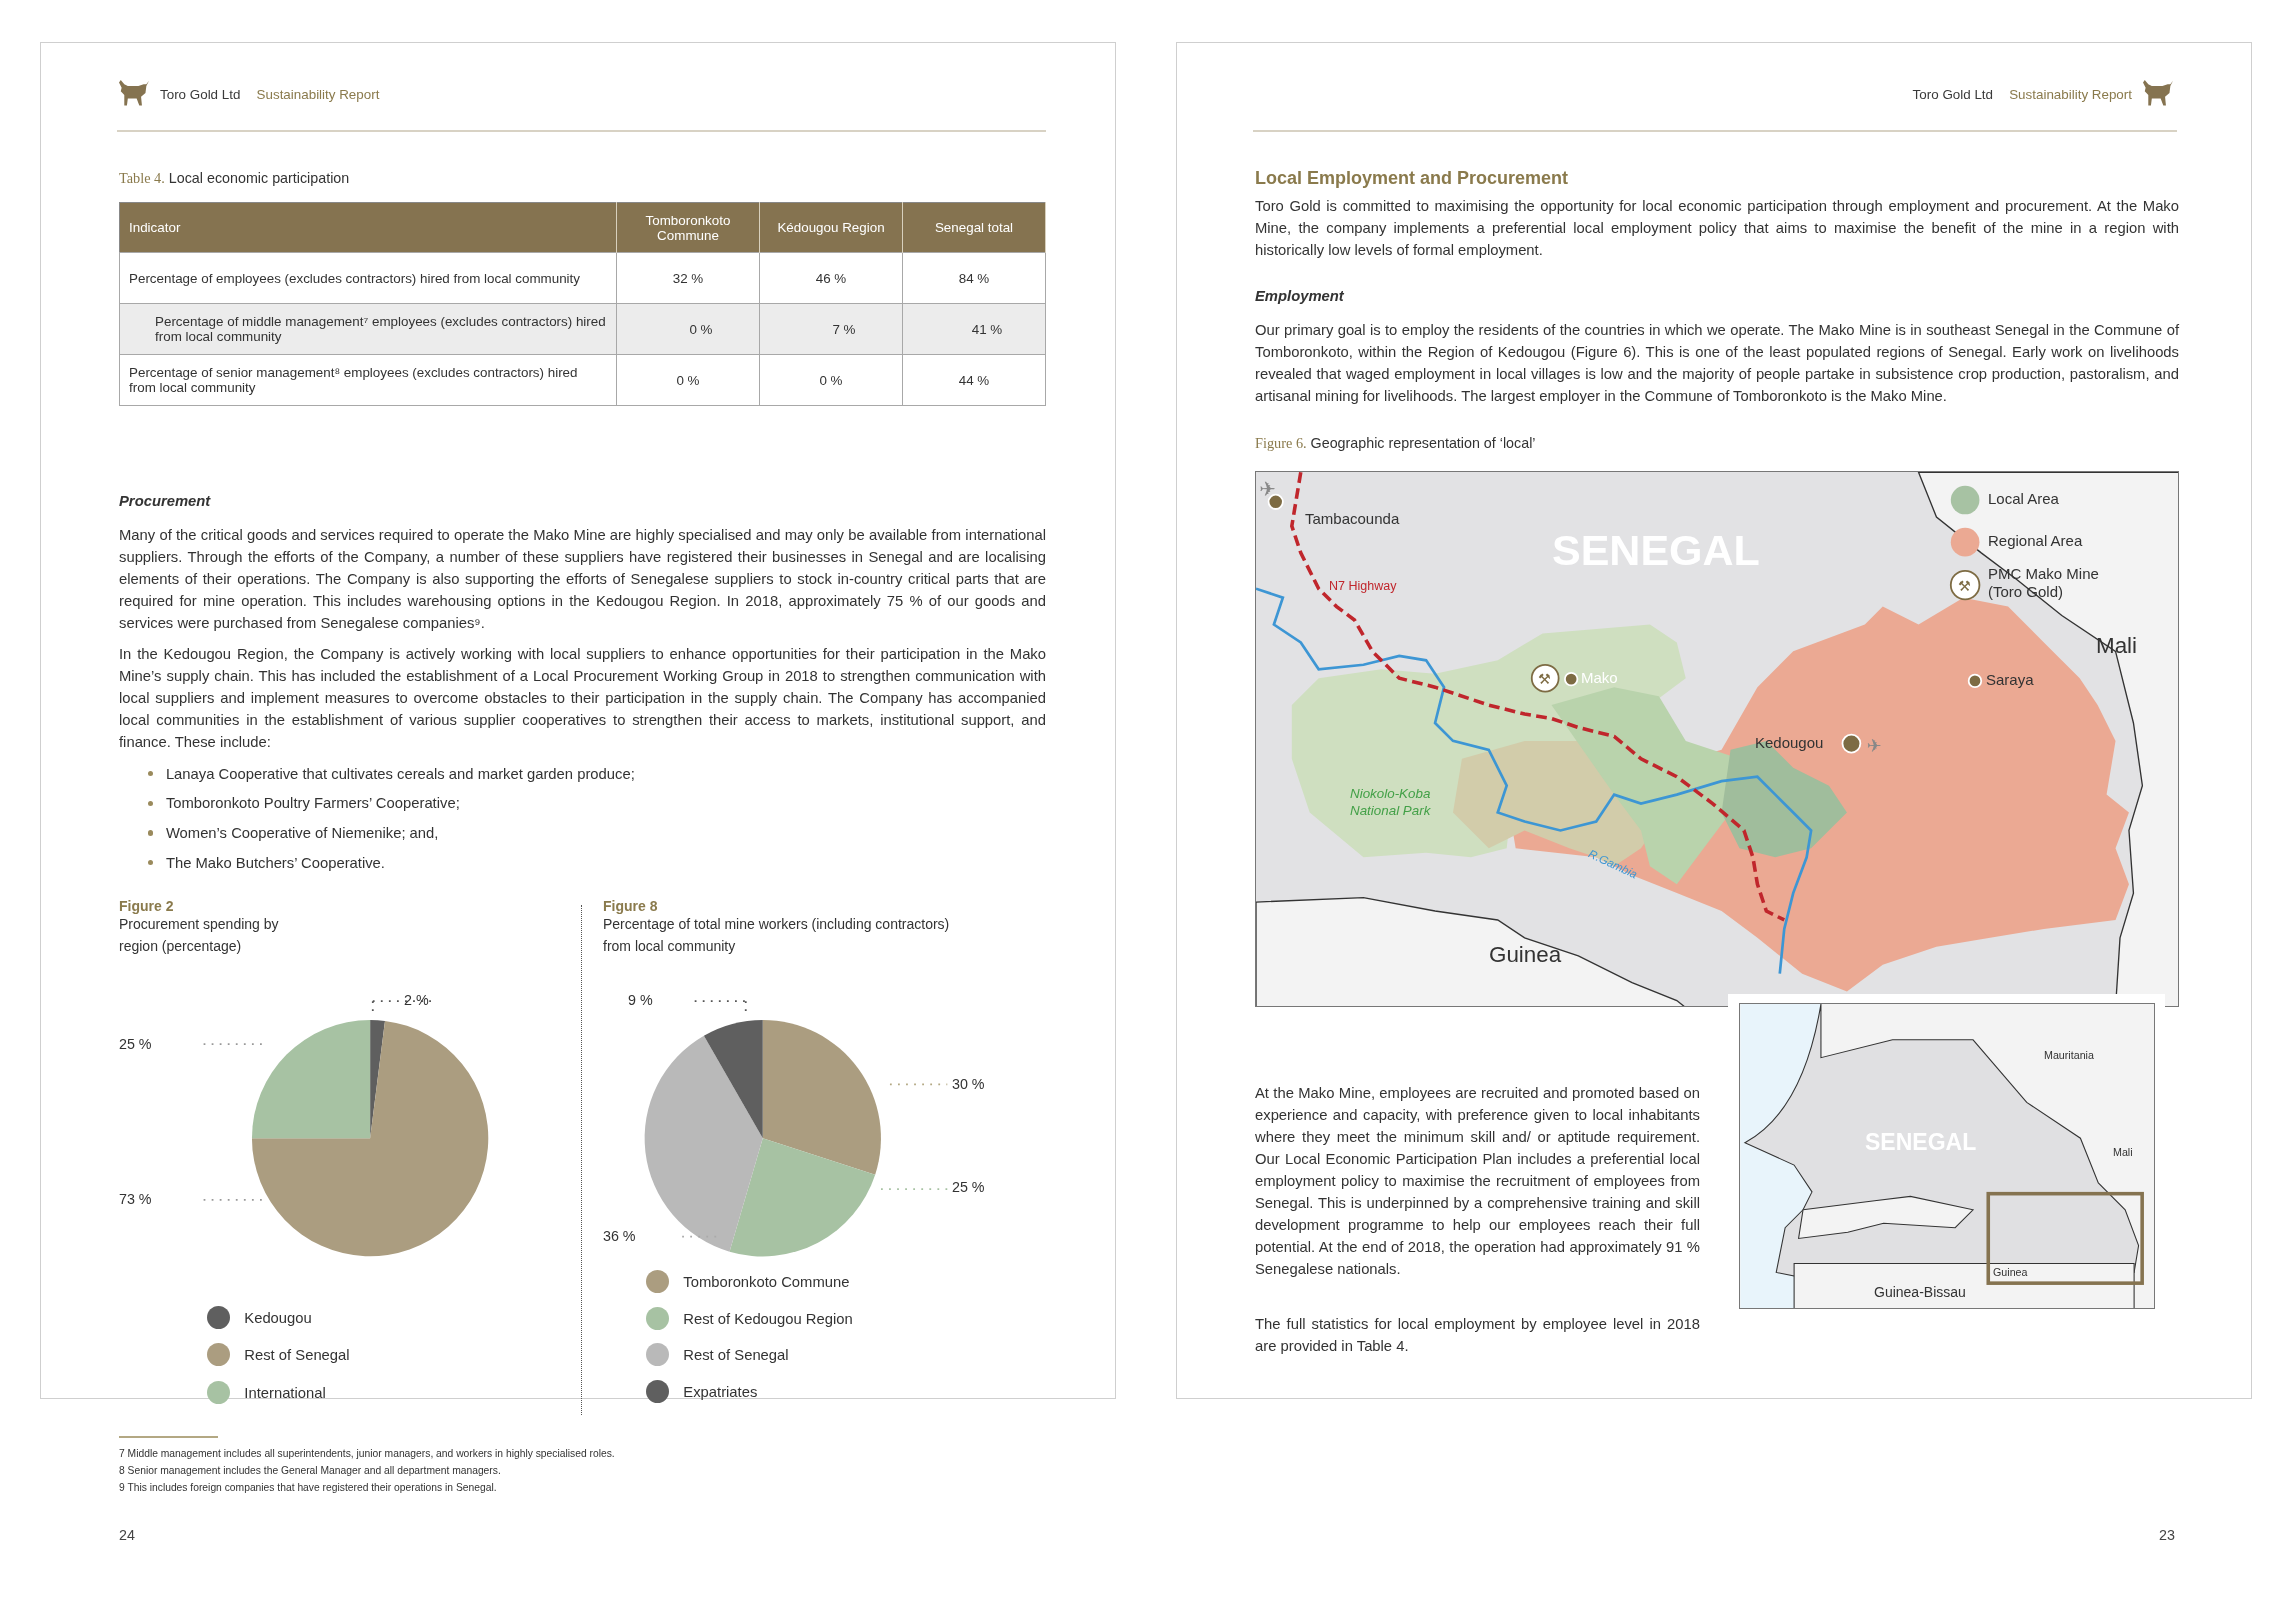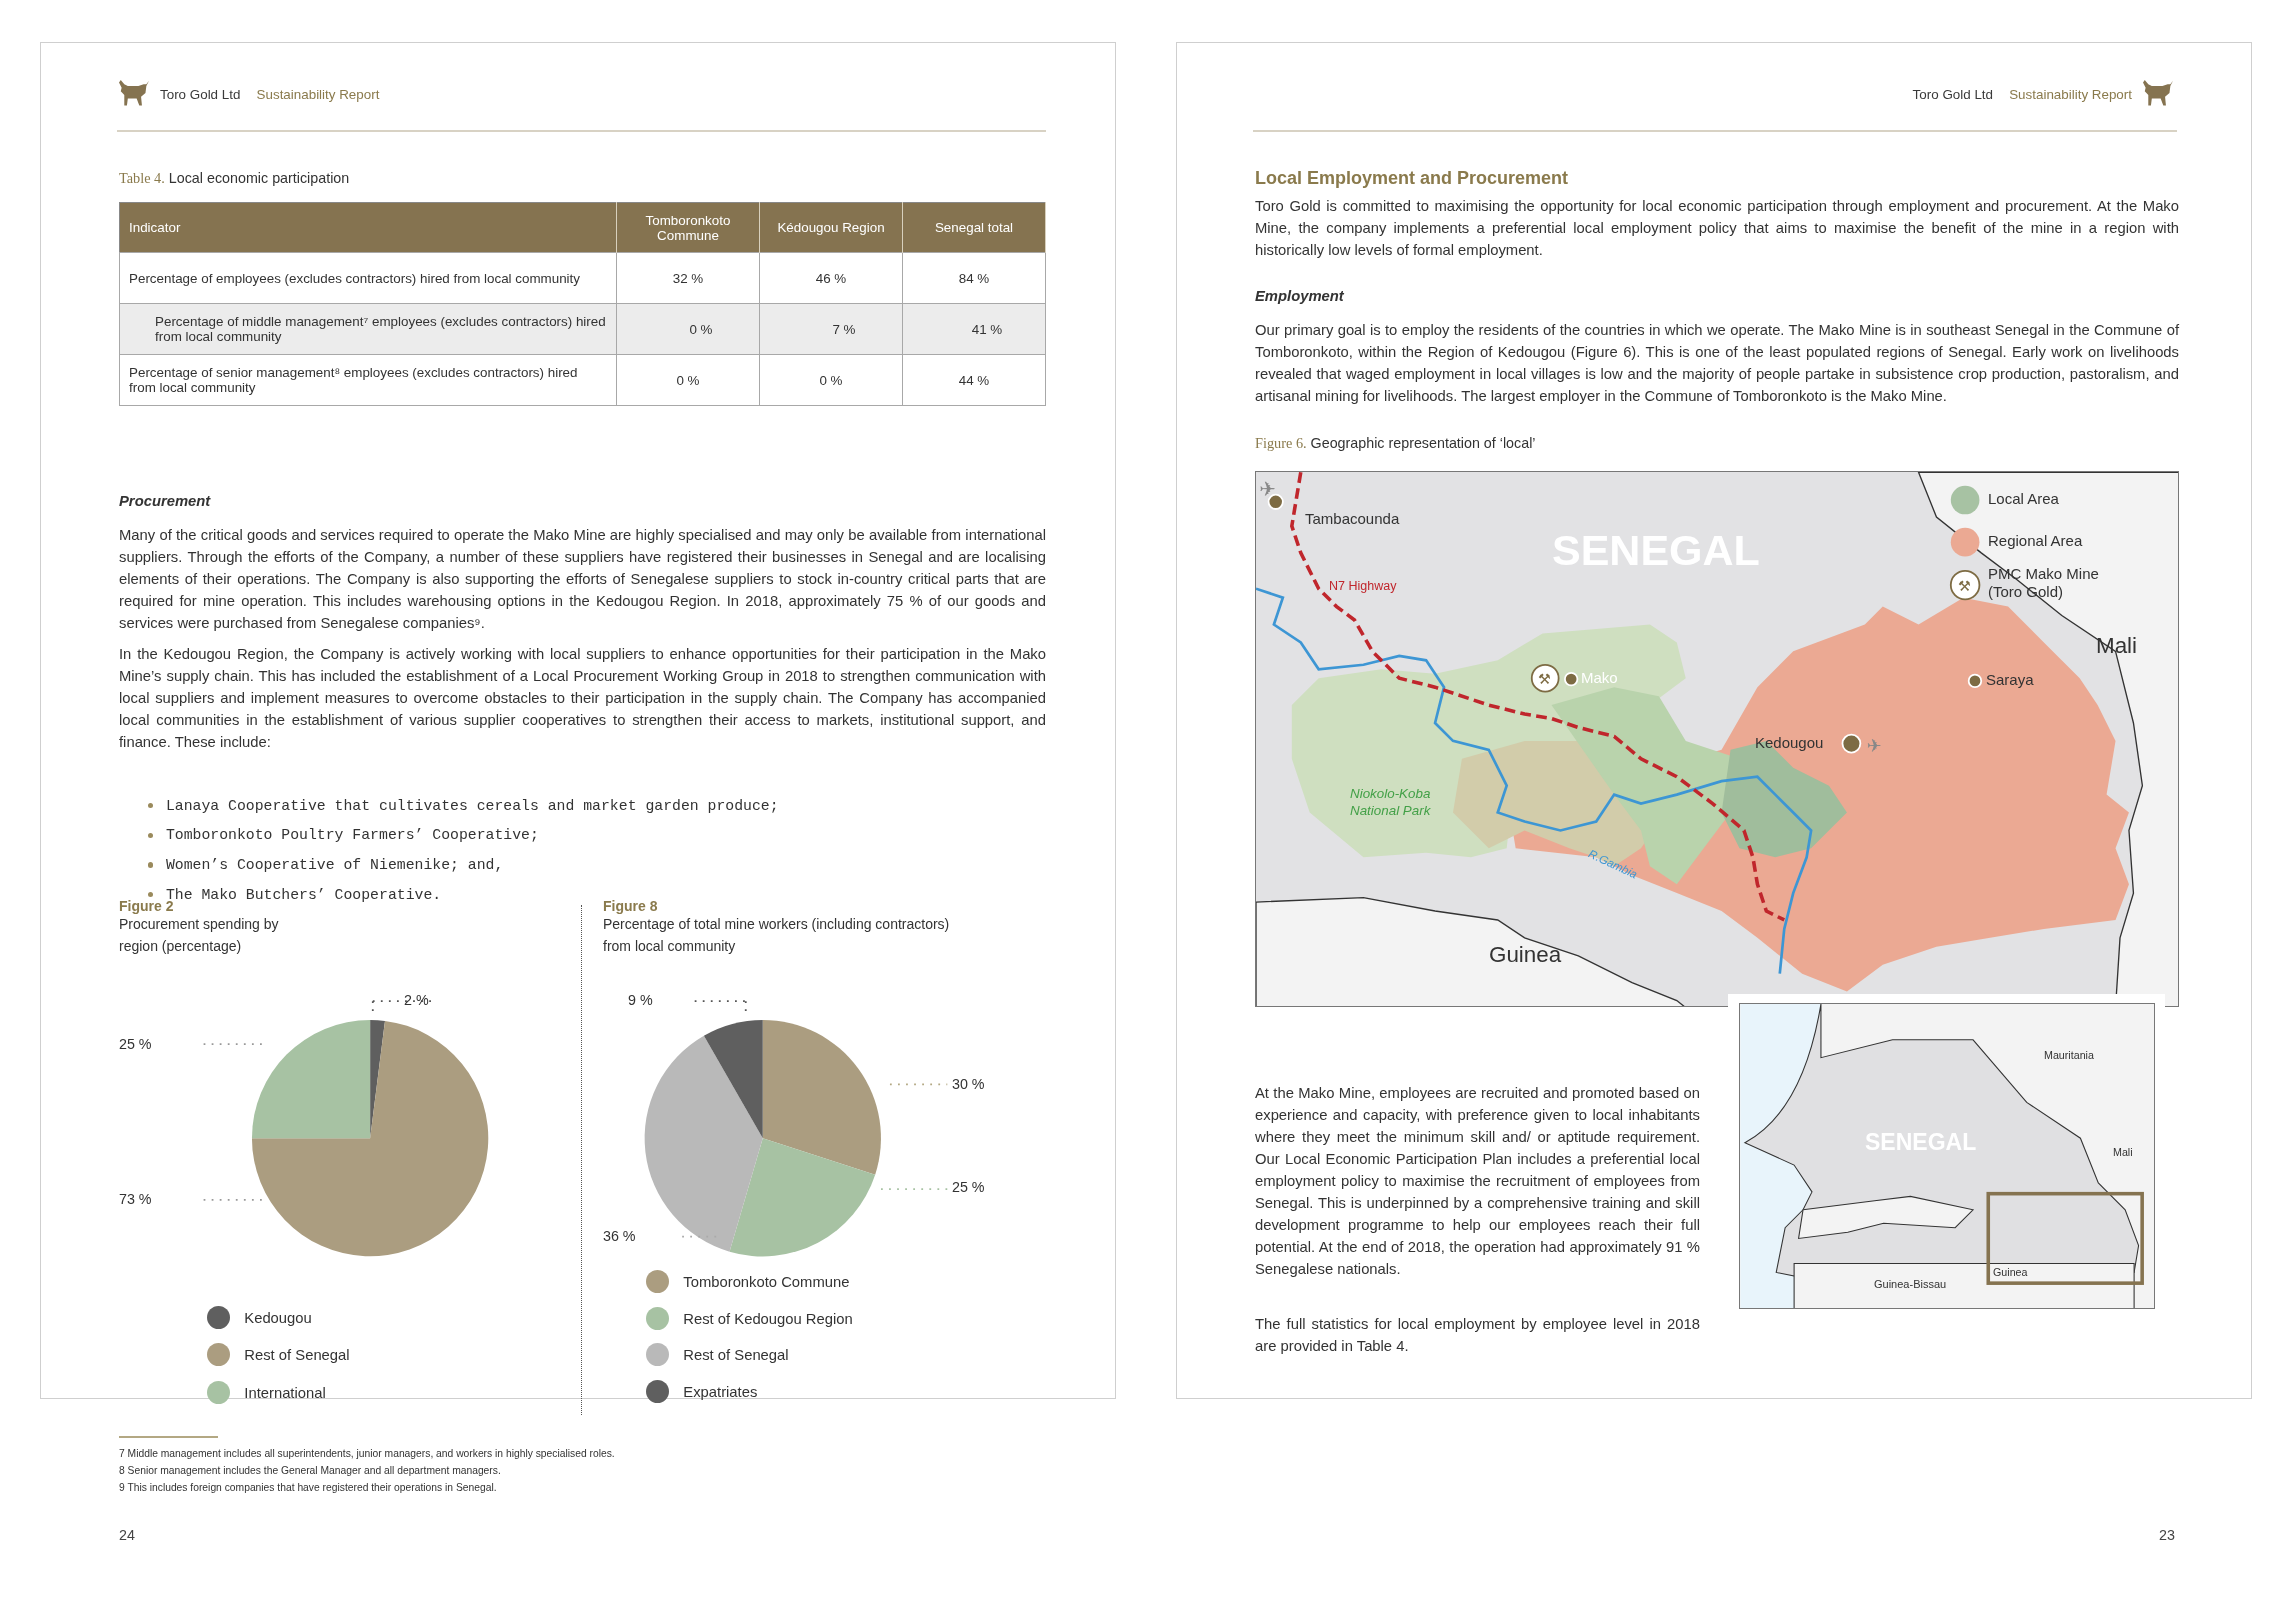--- a/index.html
+++ b/index.html
@@ -82,21 +82,21 @@
         <td class="v">0 %</td>
         <td class="v">0 %</td>
         <td class="v">44 %</td>
       </tr>
     </tbody>
   </table>
 
   <div class="abs h-ital" style="left:78px; top:450px;">Procurement</div>
   <p class="abs body-text" style="left:78px; top:481px; width:927px;">Many of the critical goods and services required to operate the Mako Mine are highly specialised and may only be available from international suppliers. Through the efforts of the Company, a number of these suppliers have registered their businesses in Senegal and are localising elements of their operations. The Company is also supporting the efforts of Senegalese suppliers to stock in-country critical parts that are required for mine operation. This includes warehousing options in the Kedougou Region. In 2018, approximately 75 % of our goods and services were purchased from Senegalese companies⁹.</p>
   <p class="abs body-text" style="left:78px; top:600px; width:927px;">In the Kedougou Region, the Company is actively working with local suppliers to enhance opportunities for their participation in the Mako Mine’s supply chain. This has included the establishment of a Local Procurement Working Group in 2018 to strengthen communication with local suppliers and implement measures to overcome obstacles to their participation in the supply chain. The Company has accompanied local communities in the establishment of various supplier cooperatives to strengthen their access to markets, institutional support, and finance. These include:</p>
-  <ul class="abs bul" style="left:107px; top:748px;font-family:Liberation Mono, monospace;">
+  <ul class="abs bul" style="left:107px; top:716px;">
     <li>Lanaya Cooperative that cultivates cereals and market garden produce;</li>
     <li>Tomboronkoto Poultry Farmers’ Cooperative;</li>
     <li>Women’s Cooperative of Niemenike; and,</li>
     <li>The Mako Butchers’ Cooperative.</li>
   </ul>
 
   <div class="abs" style="left:78px; top:855px;">
     <div class="fig-title">Figure 2</div>
     <div class="fig-sub">Procurement spending by</div>
     <div class="fig-sub">region (percentage)</div>
@@ -255,21 +255,21 @@
     <svg width="416" height="306" viewBox="0 0 464 342" style="position:absolute; left:0; top:0;">
       <rect x="0" y="0" width="90" height="342" fill="#e8f4fb"></rect>
       <path d="M90 0 Q70 120 5 155 L60 180 L80 210 L70 230 L50 250 L40 300 L90 310 L300 300 L440 300 L445 270 L430 230 L400 200 L380 150 L320 110 L260 40 L170 40 L90 60 Z" fill="#e0e0e2" stroke="#333" stroke-width="1.2"></path>
       <path d="M70 230 L150 220 L190 215 L260 230 L240 250 L160 245 L120 255 L65 262 Z" fill="#f3f3f3" stroke="#333" stroke-width="1.2"></path>
       <path d="M60 290 L440 290 L440 342 L60 342 Z" fill="#f3f3f3" stroke="#333" stroke-width="1.2"></path>
       <rect x="277" y="212" width="172" height="100" fill="none" stroke="#857350" stroke-width="4"></rect>
     </svg>
     <div class="abs" style="left:125px; top:125px; font-size:23px; font-weight:bold; color:#fff;">SENEGAL</div>
     <div class="abs" style="left:304px; top:45px; font-size:10.7px; color:#333;">Mauritania</div>
     <div class="abs" style="left:373px; top:142px; font-size:10.7px; color:#333;">Mali</div>
-    <div class="abs" style="left:134px; top:274px; font-size:11px; color:#333;">Guinea-Bissau</div>
+    <div class="abs" style="left:134px; top:280px; font-size:14px; color:#333;">Guinea-Bissau</div>
     <div class="abs" style="left:253px; top:262px; font-size:10.7px; color:#333;">Guinea</div>
   </div>
 
   <p class="abs body-text" style="left:78px; top:1039px; width:445px;">At the Mako Mine, employees are recruited and promoted based on experience and capacity, with preference given to local inhabitants where they meet the minimum skill and/ or aptitude requirement. Our Local Economic Participation Plan includes a preferential local employment policy to maximise the recruitment of employees from Senegal. This is underpinned by a comprehensive training and skill development programme to help our employees reach their full potential.  At the end of 2018, the operation had approximately 91 % Senegalese nationals.</p>
   <p class="abs body-text" style="left:78px; top:1270px; width:445px;">The full statistics for local employment by employee level in 2018 are provided in Table 4.</p>
 
   <div class="pgnum" style="right:76px; top:1484px;">23</div>
 </div>
 
 

